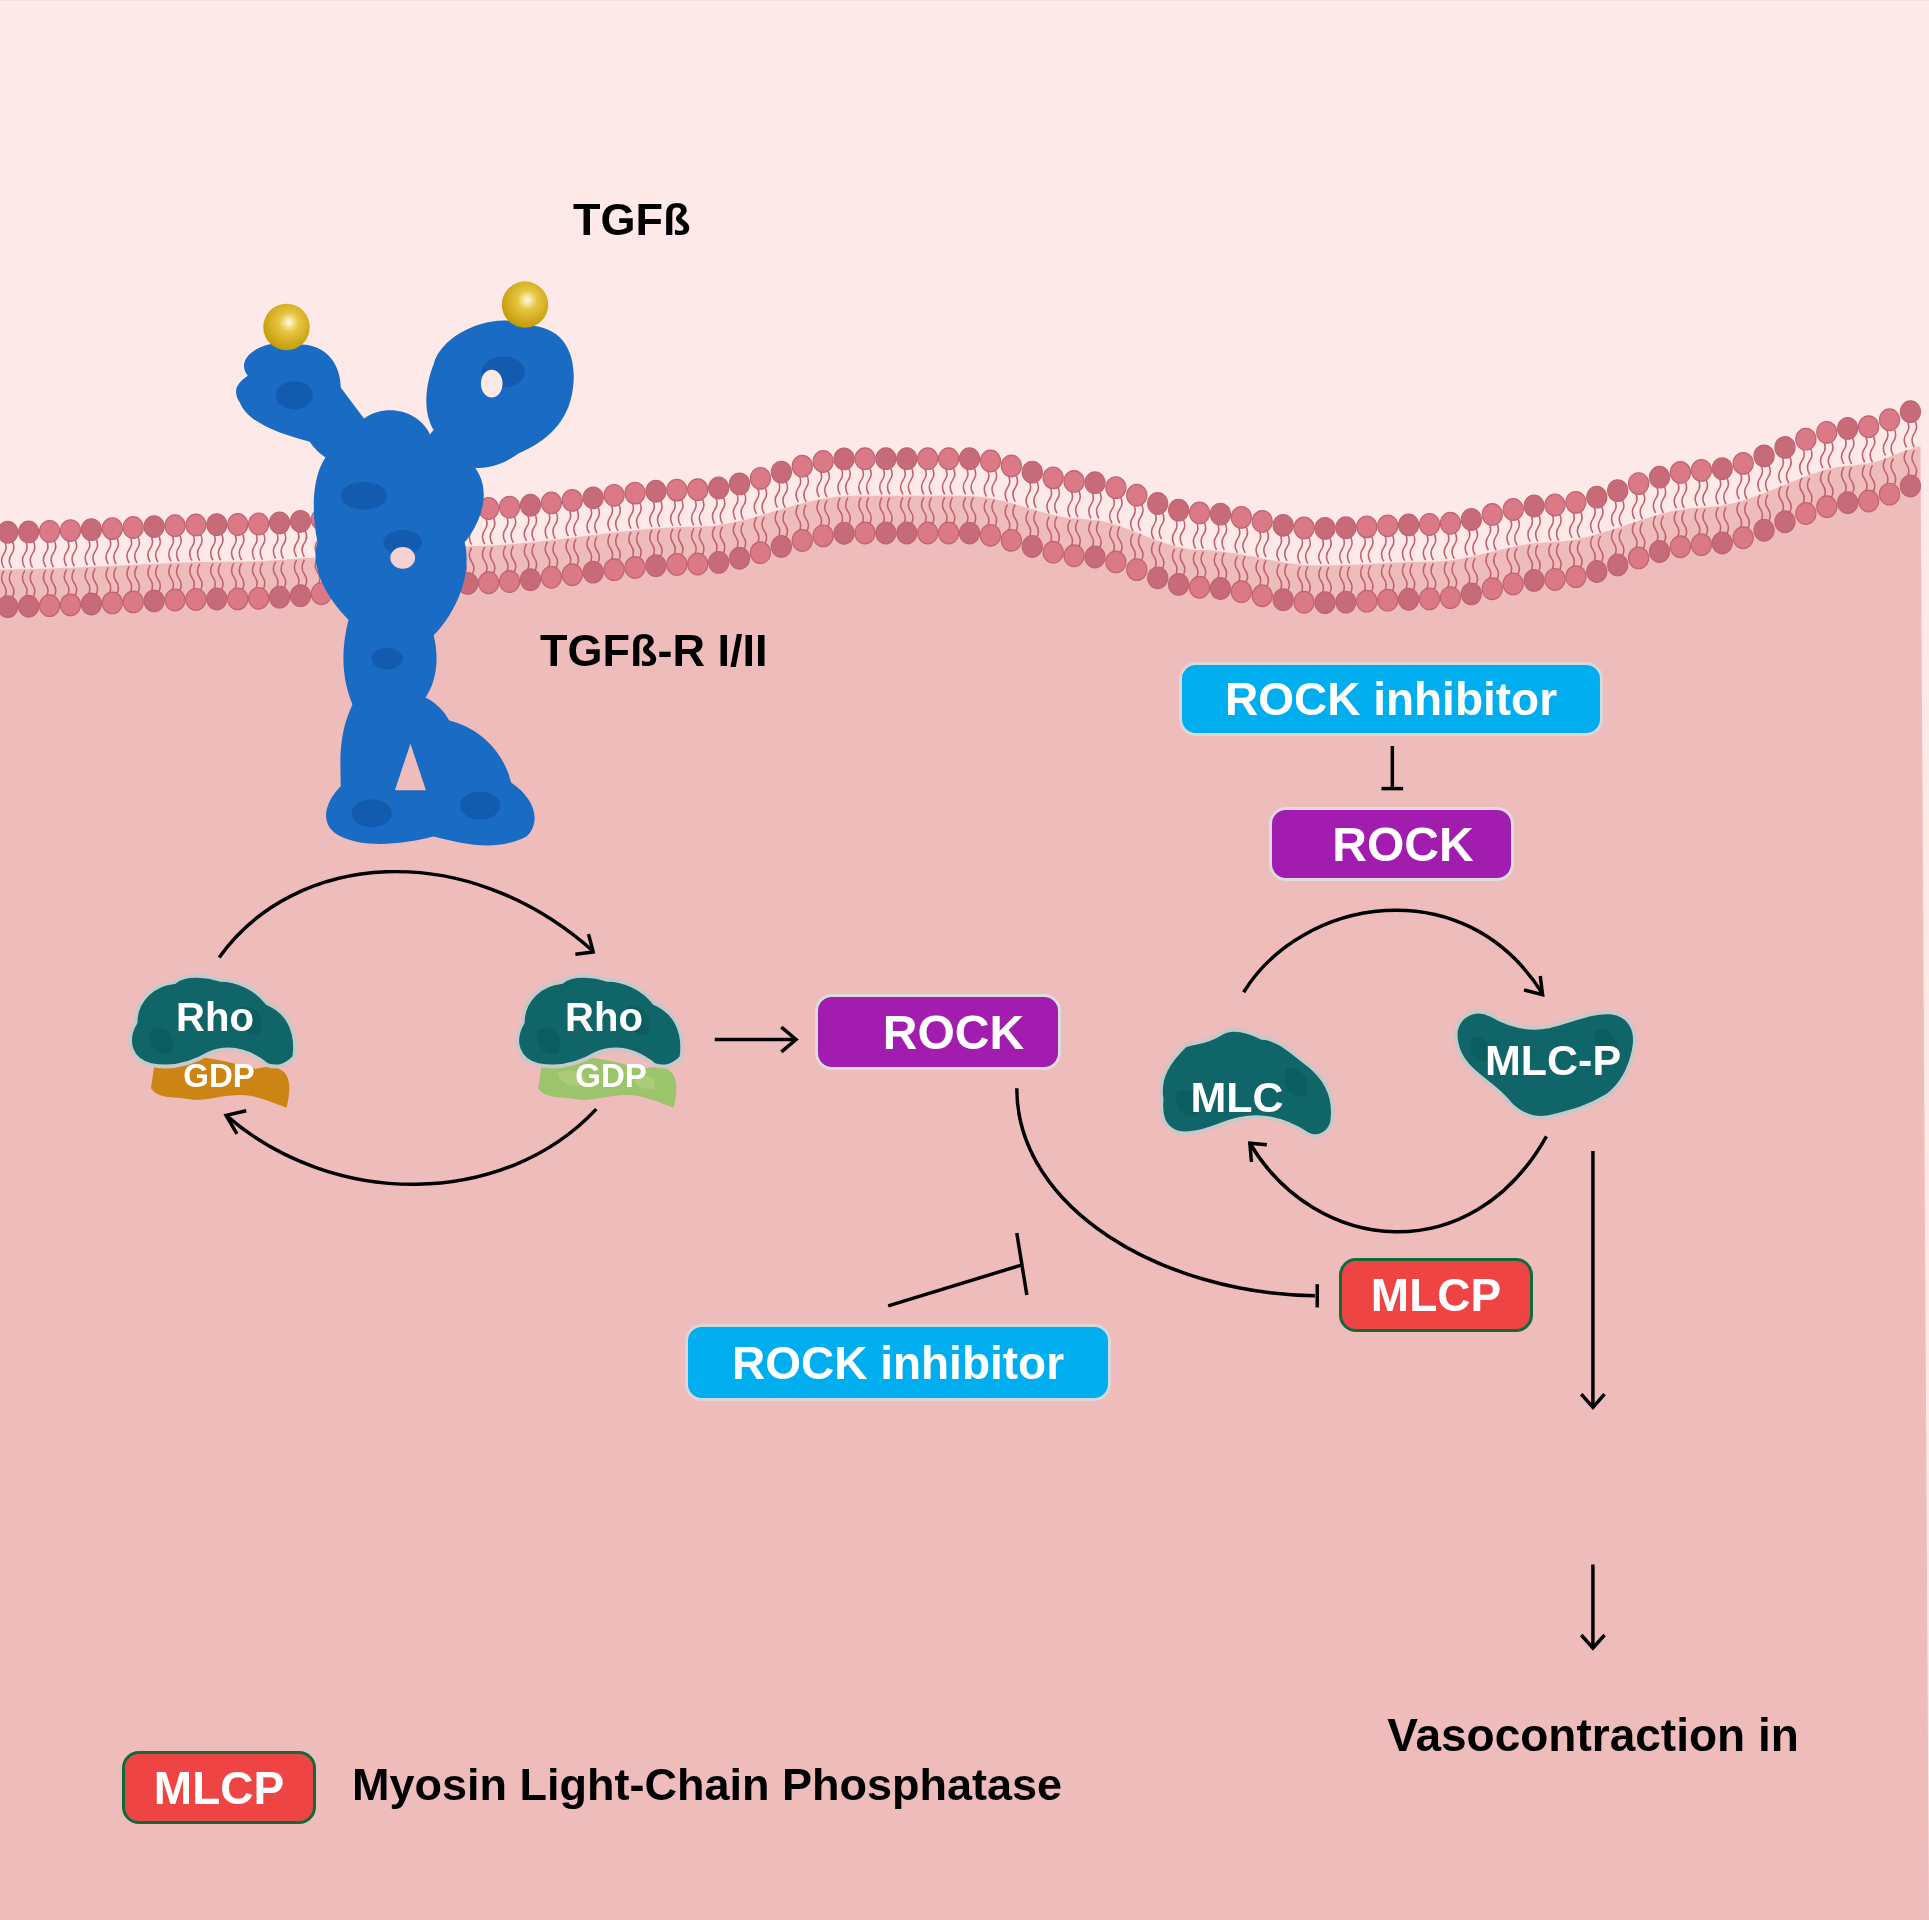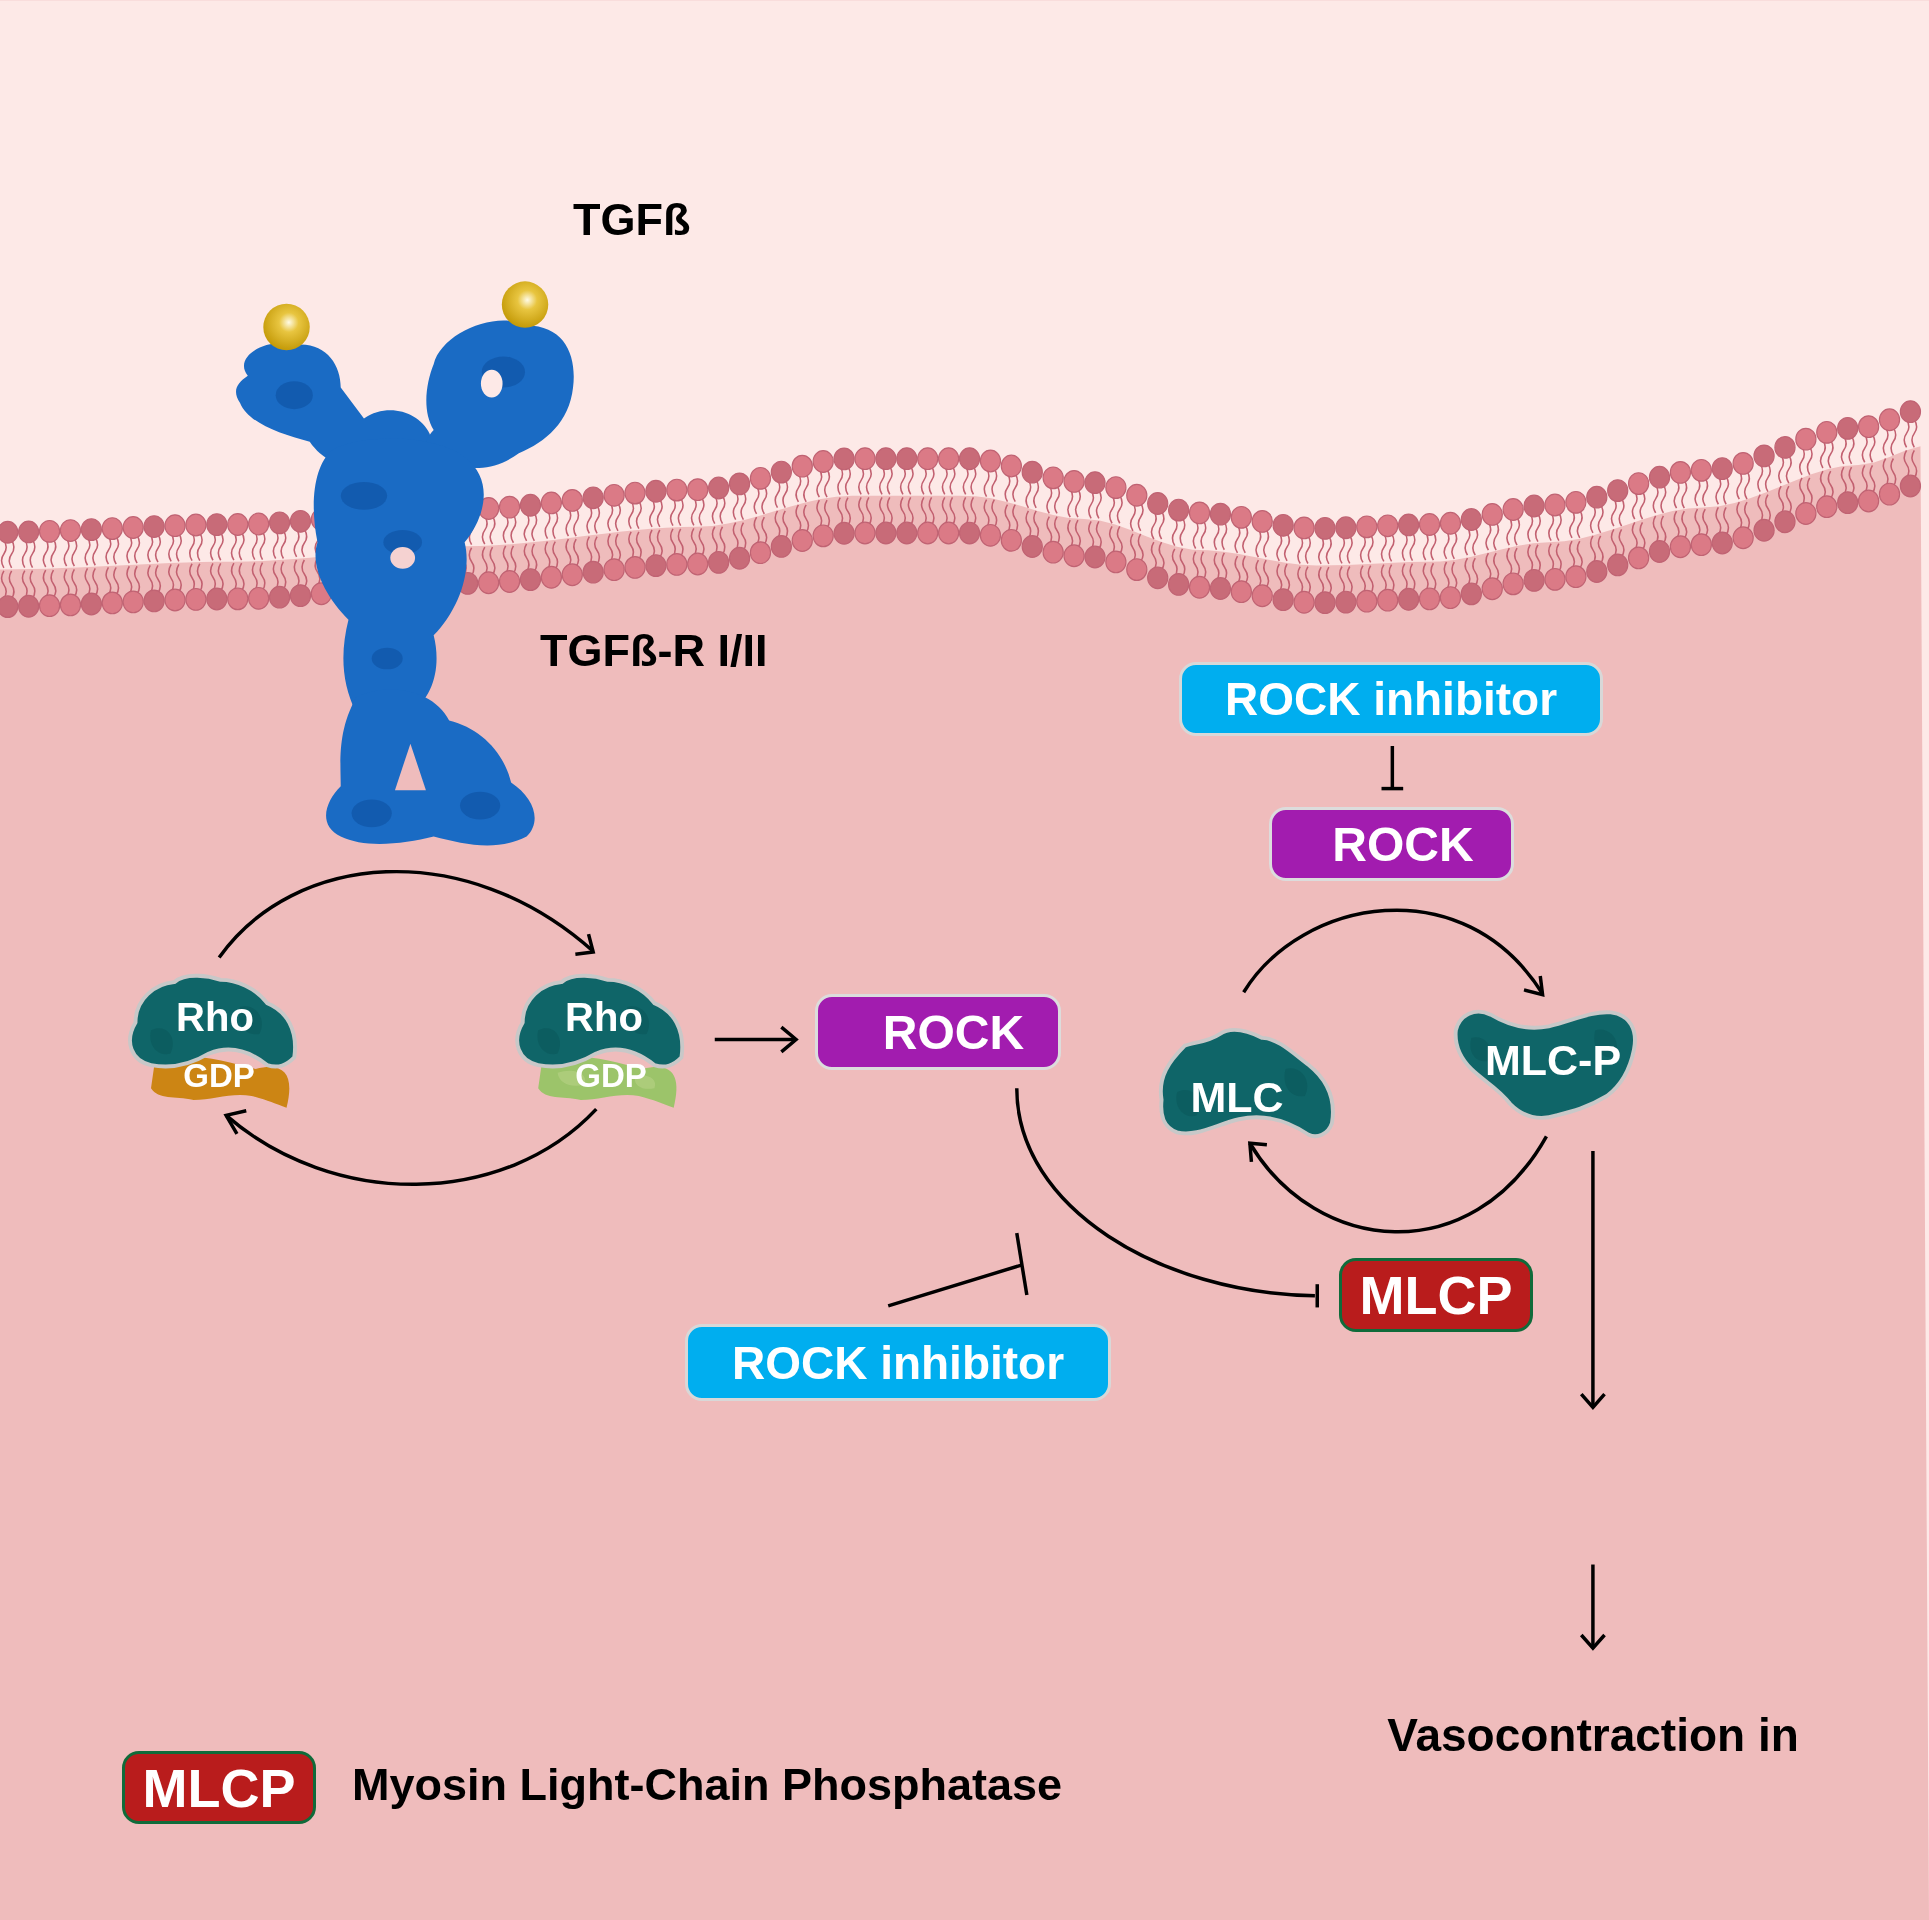--- a/index.html
+++ b/index.html
@@ -2,21 +2,21 @@
 <html style="font-size:12.4px"><head>
 <meta charset="utf-8">
 <style>
   html, body { margin: 0; padding: 0; }
   body { width: 1929px; height: 1921px; position: relative; overflow: hidden; background: #efbcbc; font-family: "Liberation Sans", sans-serif; }
   #scene { position: absolute; left: 0; top: 0; width: 1929px; height: 1921px; }
   .lbl { position: absolute; font-family: "Liberation Sans", sans-serif; font-weight: bold; color: #000; white-space: nowrap; }
   .box { position: absolute; box-sizing: border-box; display: flex; align-items: center; justify-content: center; color: #fff; font-weight: bold; font-family: "Liberation Sans", sans-serif; border-radius: 17px; }
   .box.rock { background: #a21caf; border: 3.9px solid #dcdcdc; font-size: 48px; }
   .box.inhib { background: #00aeef; border: 3.9px solid #d8d8d8; font-size: 46px; }
-  .box.mlcp { background: #b91c1c; border: 3.9px solid #0f6b3a; font-size: 54px; }
+  .box.mlcp { background: #ef4444; border: 3.9px solid #0f6b3a; font-size: 46px; }
   .protein-label { position: absolute; color: #fff; font-weight: bold; font-family: "Liberation Sans", sans-serif; transform: translate(-50%, -50%); white-space: nowrap; }
   .center-text { text-align: center; }
 </style>
 </head>
 <body>
 
 <svg id="scene" viewBox="0 0 2491 2480" xmlns="http://www.w3.org/2000/svg">
   <defs>
     <radialGradient id="gold" cx="0.55" cy="0.4" r="0.6">
       <stop offset="0" stop-color="#fffbe6"></stop>

